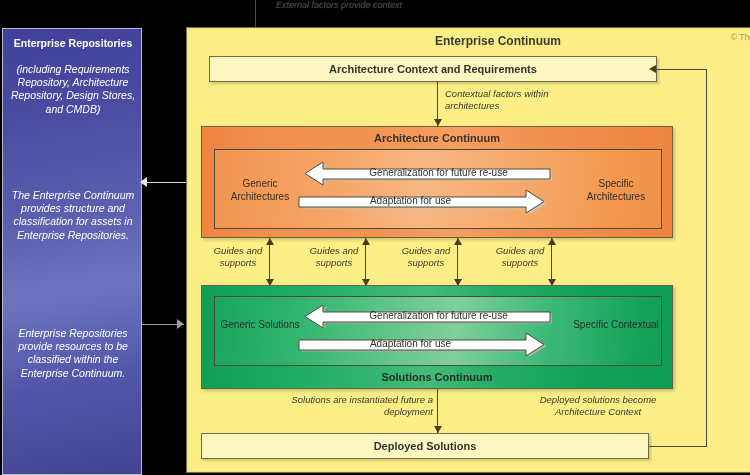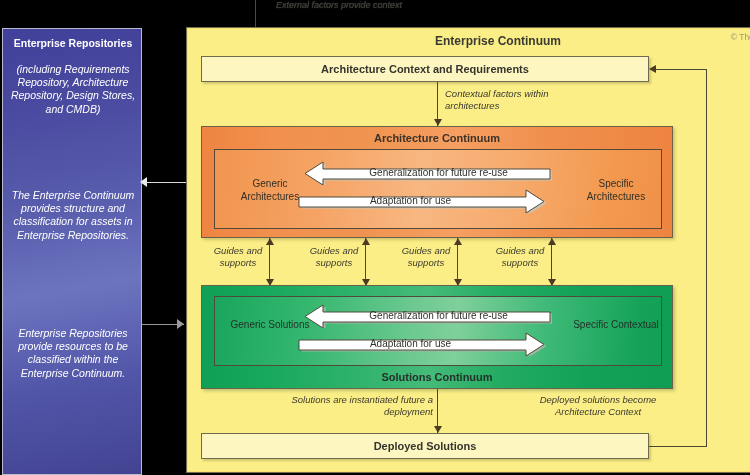--- a/index.html
+++ b/index.html
@@ -160,21 +160,21 @@
     box-sizing: border-box;
     box-shadow: 2px 2px 2px rgba(120,110,60,0.30);
     display: flex;
     align-items: center;
     justify-content: center;
     font-size: 11px;
     font-weight: bold;
     color: #34342d;
   }
   #arch-context-box {
-    left: 14px; top: 28px;
+    left: 22px; top: 28px;
     width: 448px; height: 26px;
   }
   #deployed-solutions-box {
     left: 14px; top: 405px;
     width: 448px; height: 26px;
   }
 
   
   .band {
     position: absolute;
@@ -223,21 +223,21 @@
 
   
   .end-label {
     position: absolute;
     width: 86px;
     text-align: center;
     font-size: 10px;
     line-height: 12.5px;
     color: #332f26;
   }
-  .end-label.left  { left: 12px; }
+  .end-label.left  { left: 2px; }
   .end-label.right { right: 2px; }
   #arch-generic  { top: 28px; }
   #arch-specific { top: 28px; }
   #sol-generic   { top: 22px; color: #243028; }
   #sol-specific  { top: 22px; color: #243028; }
 
   
   .block-arrow {
     position: absolute;
     width: 249px;

